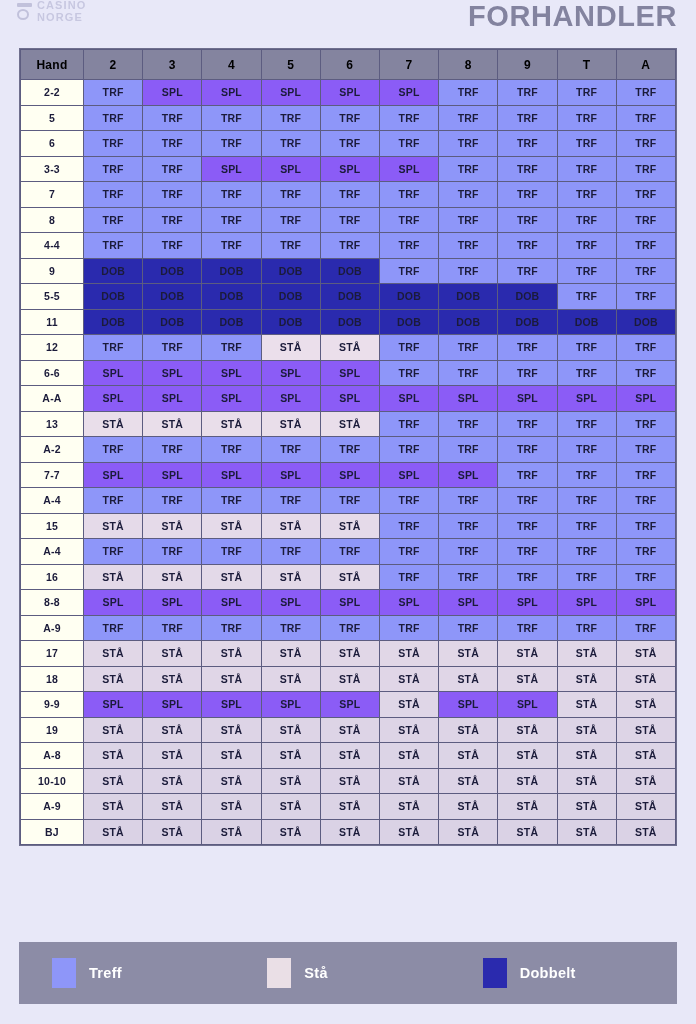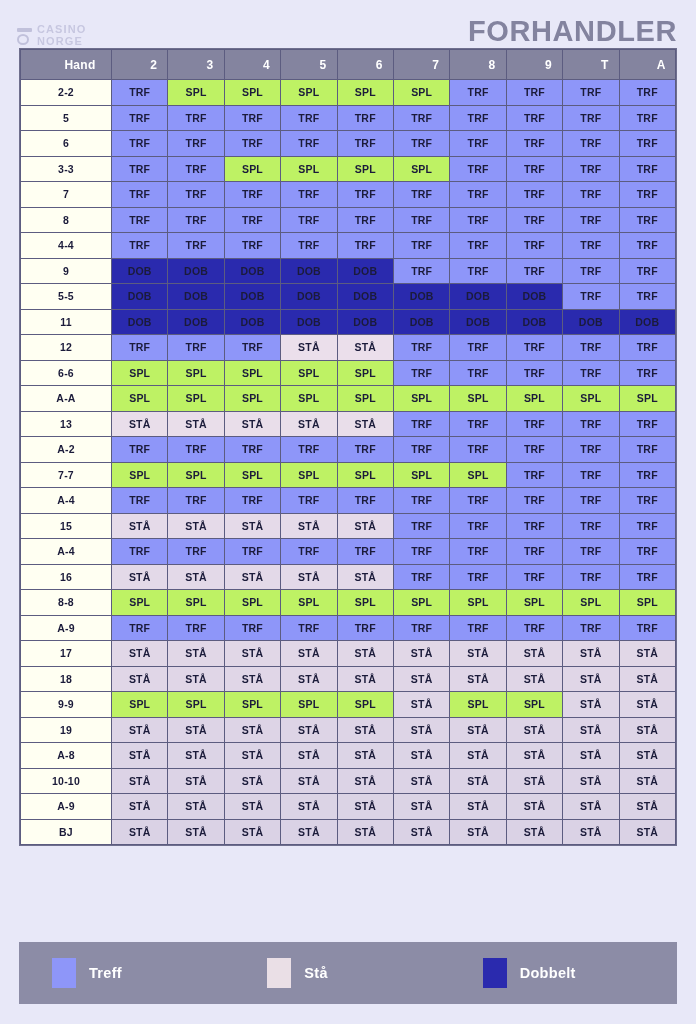--- a/index.html
+++ b/index.html
@@ -12,21 +12,21 @@
     height: 1024px;
     font-family: "Liberation Sans", sans-serif;
     position: relative;
     overflow: hidden;
   }
 
   
   .header {
     height: 48px;
     display: flex;
-    align-items: flex-end;
+    align-items: flex-start;
     justify-content: space-between;
     padding: 0 19px 0 17px;
     box-sizing: border-box;
   }
   .logo {
     display: flex;
     align-items: center;
     gap: 5px;
     opacity: 0.42;
   }
@@ -84,38 +84,37 @@
     text-align: center;
     font-size: 10.5px;
     font-weight: bold;
     height: 24.5px;
     padding: 0;
     color: #1b1b3a;
     letter-spacing: 0.2px;
   }
   table.strategy thead th {
     background: #84849f;
-    color: #ffffff;
+    color: #000000;
     font-size: 12px;
     height: 29px;
     letter-spacing: 0.3px;
-    padding-left: 28px;
   }
   table.strategy thead th.hand-head {
     width: 62px;
   }
   td.rowlabel, th.rowlabel {
     background: #fffff2;
     color: #15153a;
     font-size: 12px;
     width: 62px;
   }
   
   .a-TRF { background: #8e96f9; color: #14143a; }
-  .a-SPL { background: #bef264; color: #ffffff; margin-top: 28px; }
+  .a-SPL { background: #8b5cf6; color: #ffffff; margin-top: 28px; }
   .a-DOB { background: #2a2aae; color: #ffffff; }
   .a-STA { background: #eadfe6; color: #1c1c3a; }
 
   
   .legend {
     position: absolute;
     left: 19px;
     right: 19px;
     bottom: 20px;
     height: 62px;

